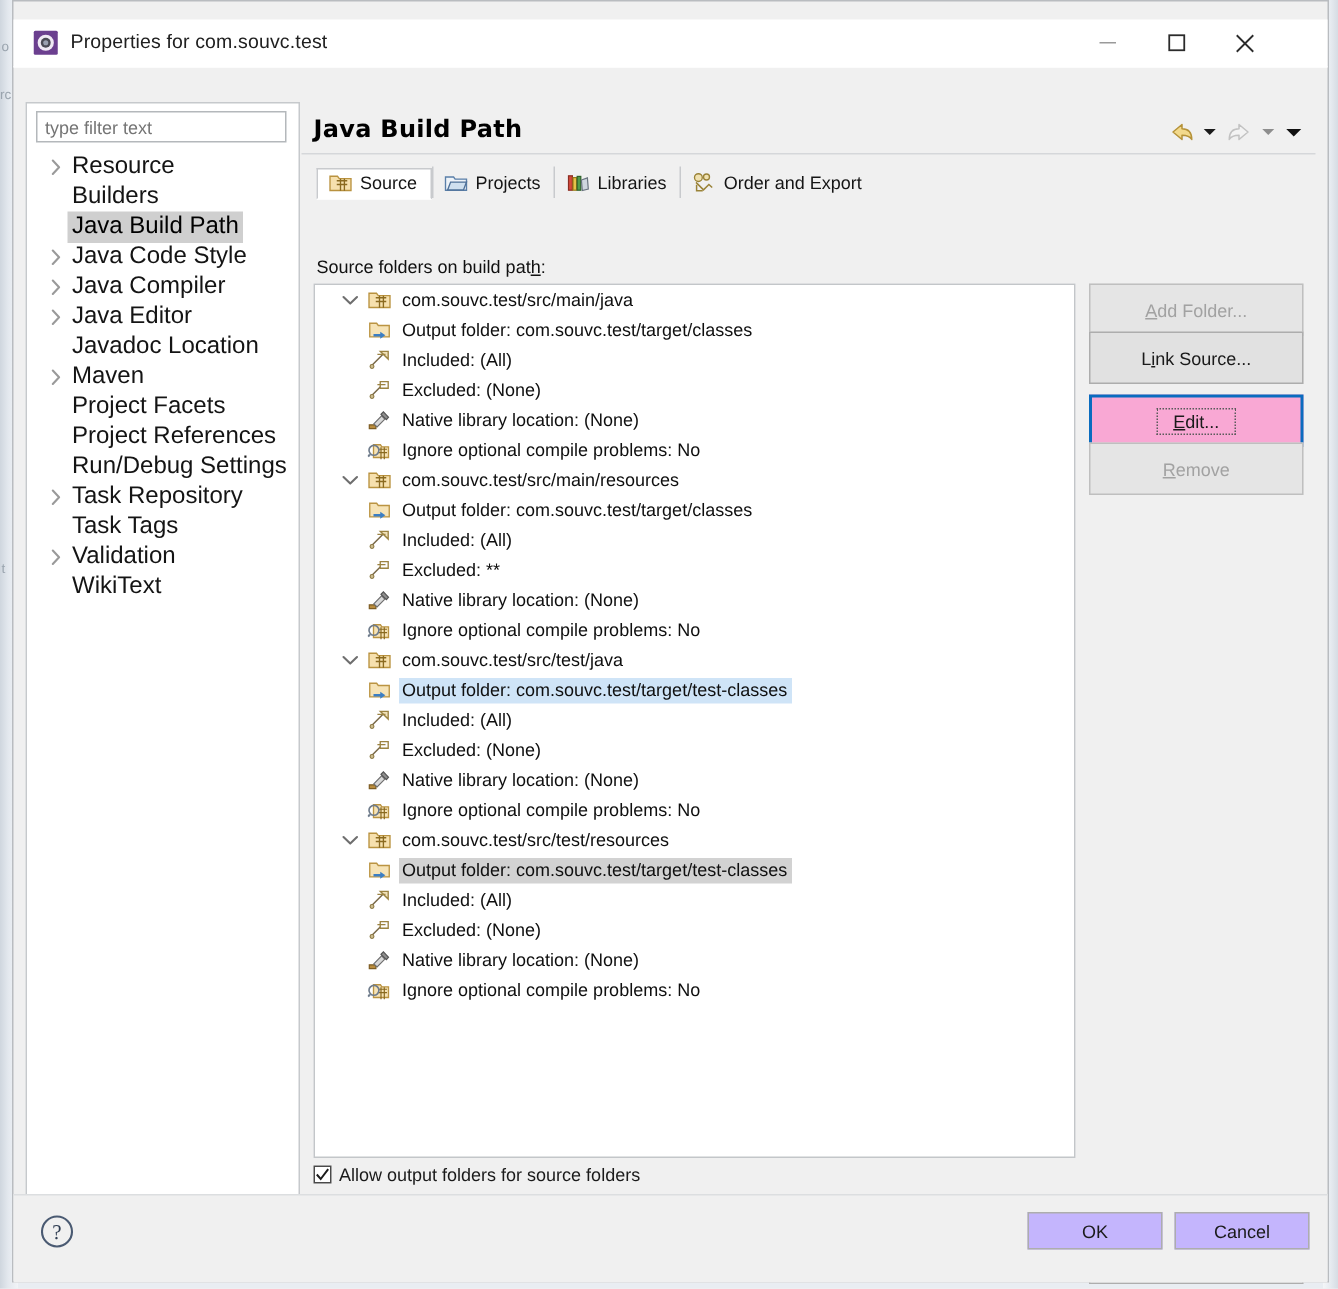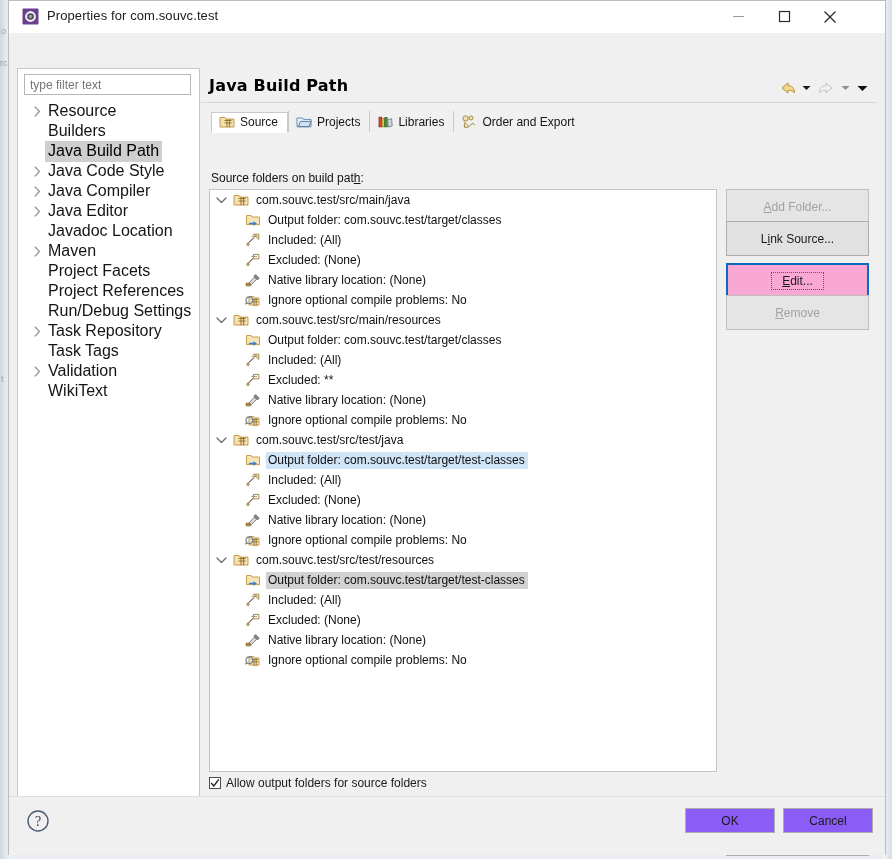--- a/index.html
+++ b/index.html
@@ -20,20 +20,21 @@
 
   
   .dialog{
     position:absolute;left:8px;top:0;width:878px;height:855px;
     background:#f0f0f0;border:1px solid #b9bcc0;
     box-sizing:border-box;
   }
   .titlebar{
     height:31px;background:#ffffff;position:relative;
     border-bottom:1px solid #ffffff;
+    margin-top:12px;
   }
   .title-icon{position:absolute;left:13px;top:7px;width:17px;height:17px;}
   .title-text{
     position:absolute;left:38px;top:7px;font-size:13px;color:#202020;
     white-space:nowrap;letter-spacing:.1px;
   }
   .wbtn{
     position:absolute;top:0;width:46px;height:31px;
     display:flex;align-items:center;justify-content:center;
   }
@@ -91,21 +92,21 @@
   }
   .sec-label{position:absolute;left:10px;top:103px;font-size:12px;color:#111;}
 
   
   .tree-box{
     position:absolute;left:8px;top:121px;width:508px;height:583px;
     background:#fff;border:1px solid #c3c6c9;box-sizing:border-box;overflow:hidden;
   }
   .trow{
     height:20px;display:flex;align-items:center;white-space:nowrap;
-    font-size:12px;color:#0f0f0f;position:relative;
+    font-size:12px;color:#0f0f0f;position:relative;padding-left:12px;
   }
   .trow .twist{width:22px;flex:0 0 22px;display:flex;align-items:center;justify-content:center;}
   .trow.child{padding-left:34px;}
   .trow .ticon{width:18px;flex:0 0 18px;display:flex;align-items:center;justify-content:center;margin-right:4px;}
   .trow .ttext{padding:1px 3px 2px 2px;}
   .trow.sel-blue .ttext{background:#cfe4f7;}
   .trow.sel-gray .ttext{background:#d2d2d2;}
 
   
   .side-btns{position:absolute;left:525px;top:121px;width:143px;}
@@ -138,21 +139,21 @@
   .browse-btn{position:absolute;left:525px;top:753px;}
 
   
   .footer{
     position:absolute;left:0;top:795px;width:876px;height:58px;
     background:#f0f0f0;border-top:1px solid #dcdee0;
   }
   .help-icon{position:absolute;left:17px;top:12px;width:24px;height:24px;}
   .fbtn{
     position:absolute;top:11px;height:25px;width:90px;box-sizing:border-box;
-    background:#8b5cf6;border:1px solid #adadad;font-size:12px;color:#1a1a1a;
+    background:#c4b5fd;border:1px solid #adadad;font-size:12px;color:#1a1a1a;
     display:flex;align-items:center;justify-content:center;
   }
   .f-ok{right:110px;}
   .f-cancel{right:12px;}
 </style>
 </head>
 <body>
 
 <div class="bg-artifact art-left"></div>
 <div class="bg-artifact art-right"></div>

